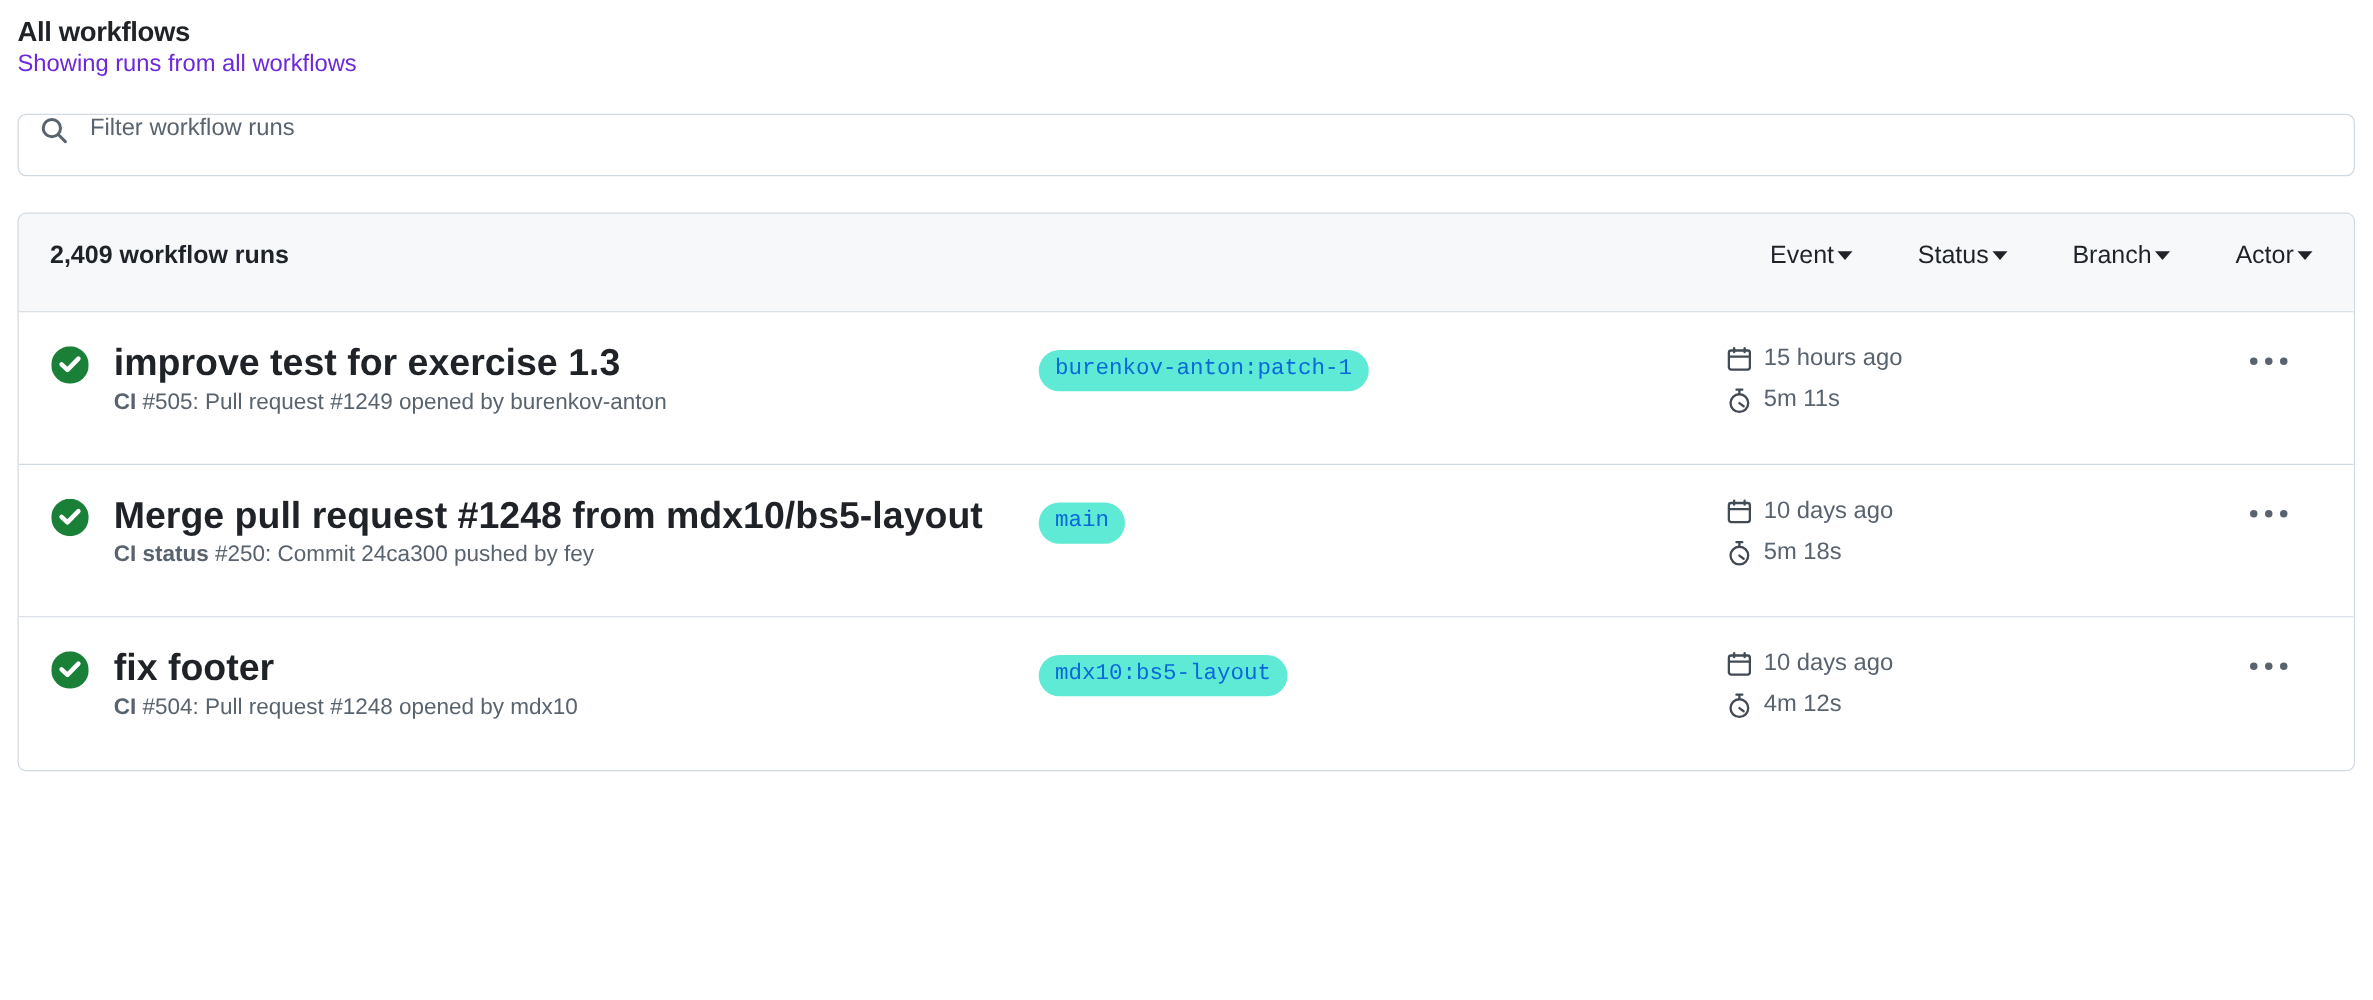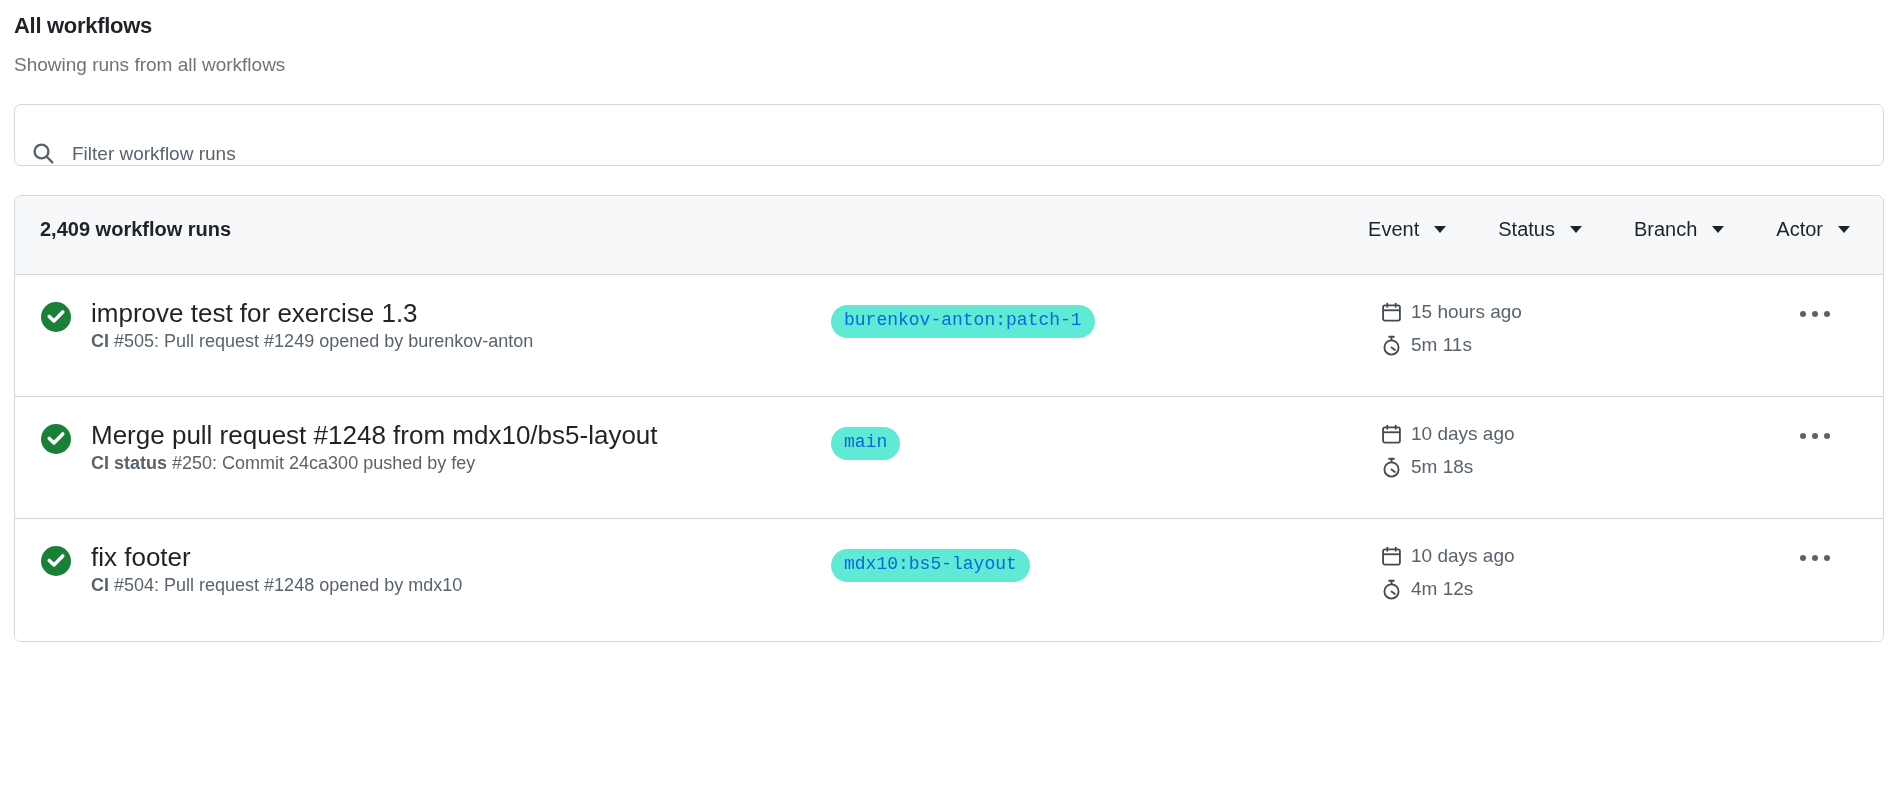--- a/index.html
+++ b/index.html
@@ -22,33 +22,33 @@
   .page-title {
     font-size: 22px;
     font-weight: bold;
     letter-spacing: -0.3px;
     color: #1f2328;
     padding-top: 12px;
     line-height: 1.25;
   }
   .page-subtitle {
     font-size: 19px;
-    color: #737373;
-    margin-top: 13px;
+    color: #6d28d9;
+    margin-top: 0;
     line-height: 1.3;
   }
 
   
   .search-box {
     margin-top: 27px;
-    height: 62px;
+    height: 50px;
     border: 1px solid #d1d9e0;
     border-radius: 7px;
     display: flex;
-    align-items: flex-end;
+    align-items: flex-start;
     padding: 0 16px;
     background: #ffffff;
   }
   .search-icon { flex: 0 0 auto; display: flex; align-items: center; }
   .search-input {
     flex: 1 1 auto;
     border: none;
     outline: none;
     font-family: "Liberation Sans", sans-serif;
     font-size: 19px;
@@ -82,21 +82,21 @@
   .filters {
     margin-left: auto;
     display: flex;
     align-items: center;
     gap: 52px;
     padding-right: 8px;
   }
   .filter-btn {
     display: flex;
     align-items: center;
-    gap: 15px;
+    gap: 3px;
     font-size: 20px;
     color: #1f2328;
     background: none;
     border: none;
     font-family: "Liberation Sans", sans-serif;
     cursor: pointer;
     padding: 0;
   }
   .caret {
     width: 0; height: 0;
@@ -112,22 +112,22 @@
     align-items: flex-start;
     border-bottom: 1px solid #d1d9e0;
     padding: 22px 20px 22px 26px;
     min-height: 122px;
     background: #ffffff;
   }
   .run-row:last-child { border-bottom: none; }
   .status-icon { flex: 0 0 auto; margin-top: 5px; }
   .run-main { flex: 0 0 740px; margin-left: 20px; min-width: 0; }
   .run-title {
-    font-size: 26px;
-    font-weight: normal;
+    font-size: 30px;
+    font-weight: bold;
     color: #1f2328;
     line-height: 1.25;
     white-space: nowrap;
   }
   .run-sub {
     font-size: 18px;
     color: #59636e;
     line-height: 1.3;
     white-space: nowrap;
   }

